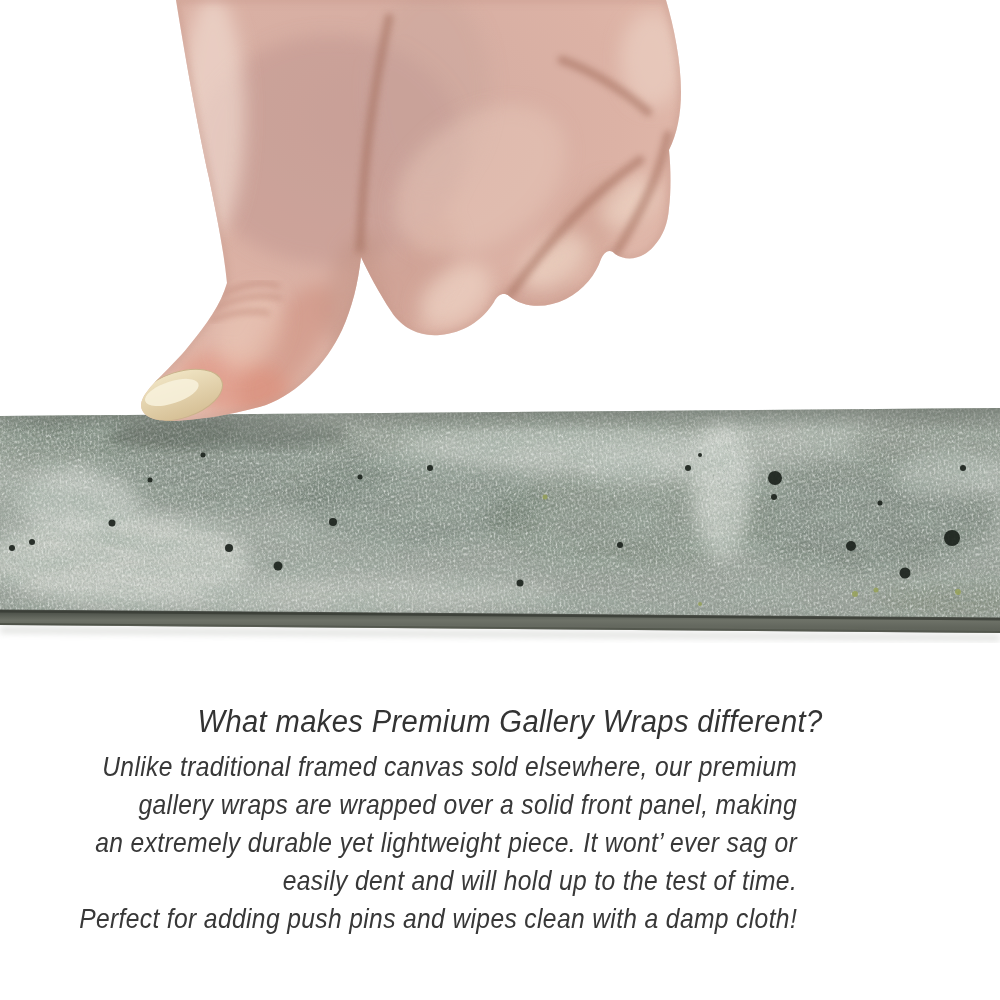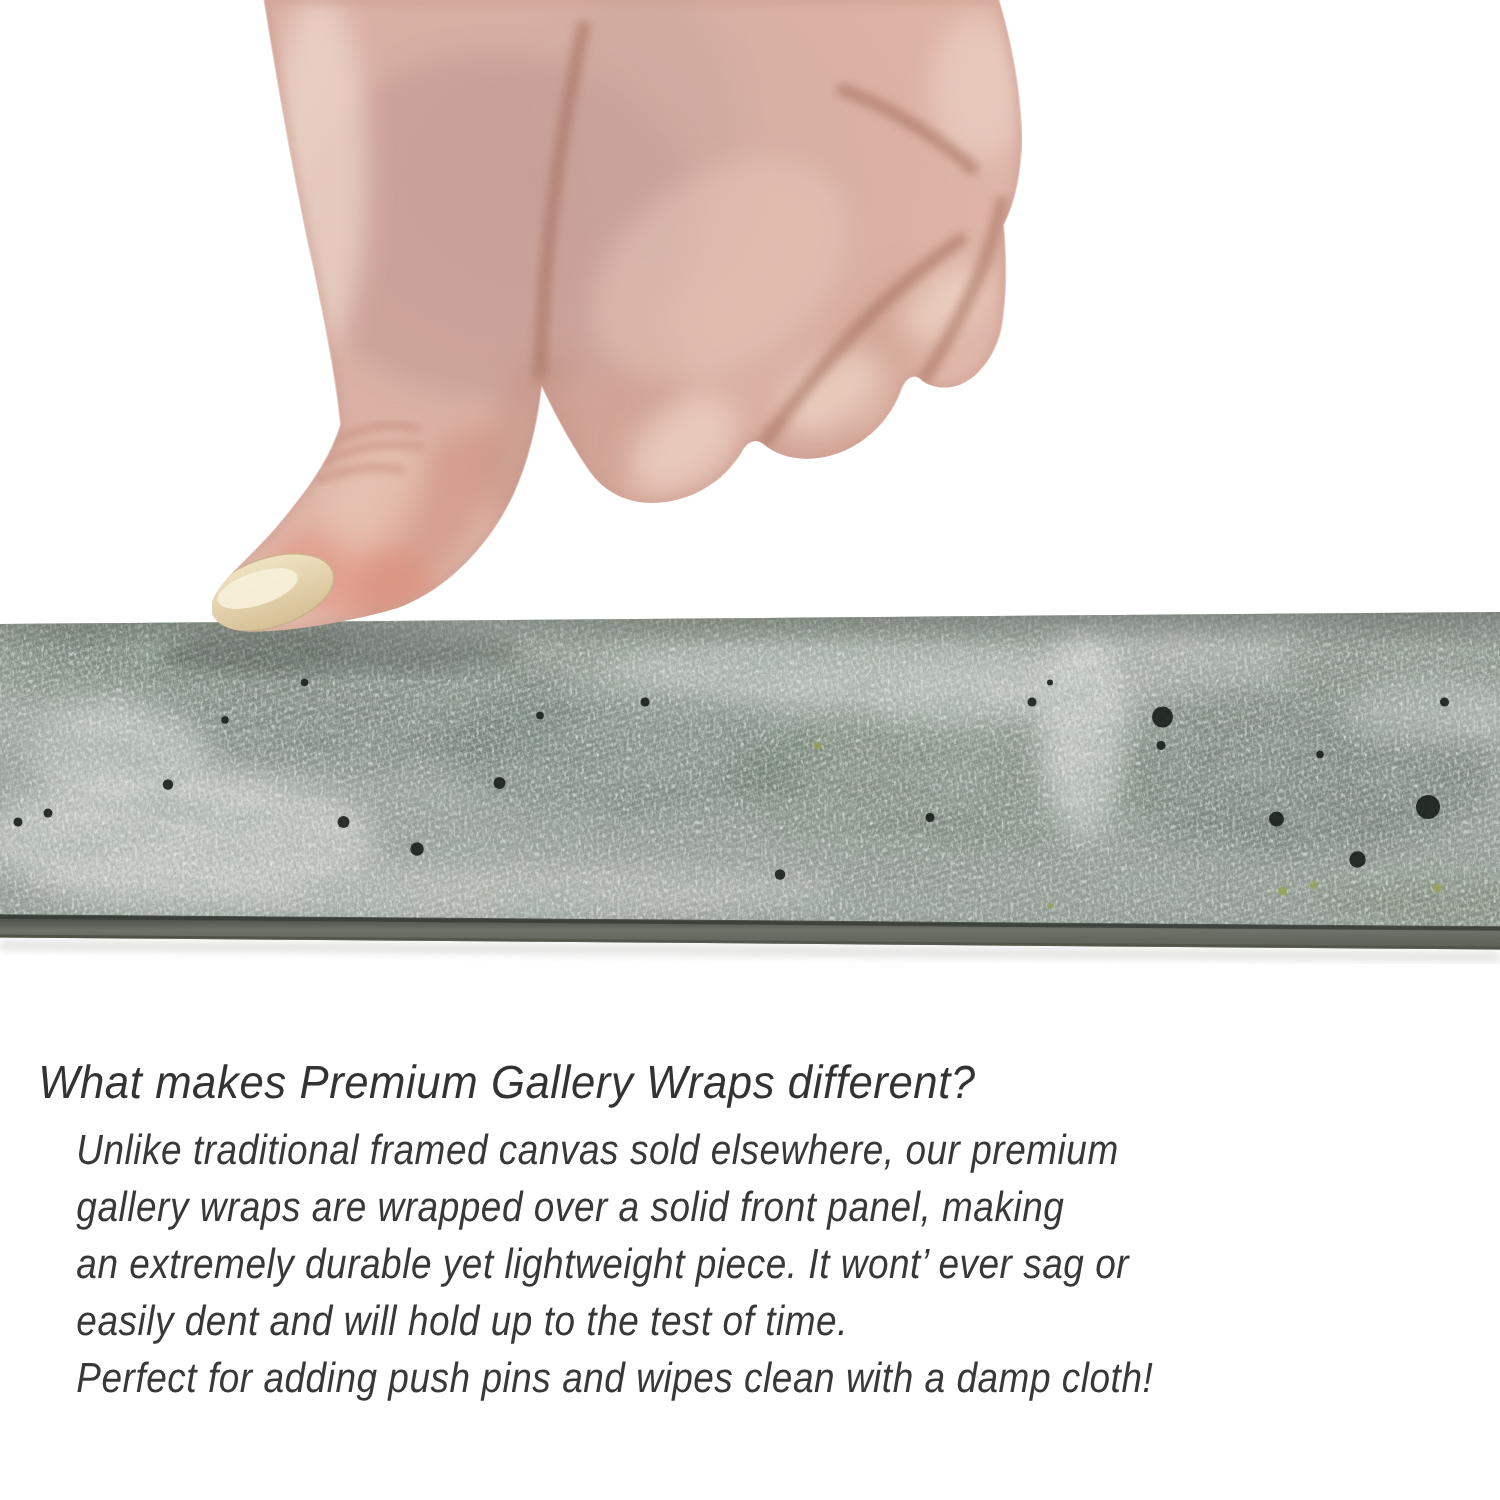--- a/index.html
+++ b/index.html
@@ -5,21 +5,21 @@
   html,body{margin:0;padding:0;}
   body{
     width:1000px;height:1000px;position:relative;overflow:hidden;
     background:#ffffff;
     font-family:"Liberation Sans", sans-serif;
   }
   .hero{position:absolute;top:0;left:0;width:1000px;height:660px;}
   .hero svg{display:block;}
   .info{
     position:absolute;top:702px;left:0;width:848px;
-    text-align:left;font-style:italic;color:#383838;
+    text-align:right;font-style:italic;color:#383838;
   }
   .info h1{
     font-size:31px;line-height:40px;font-weight:400;margin:0 0 6px 0;
     letter-spacing:.4px;white-space:nowrap;
     transform:scaleX(.94);transform-origin:50% 50%;color:#333333;
   }
   .info p{
     font-size:28px;line-height:38px;margin:0;font-weight:400;
     letter-spacing:.4px;white-space:nowrap;
     transform:scaleX(.88);transform-origin:50% 50%;

